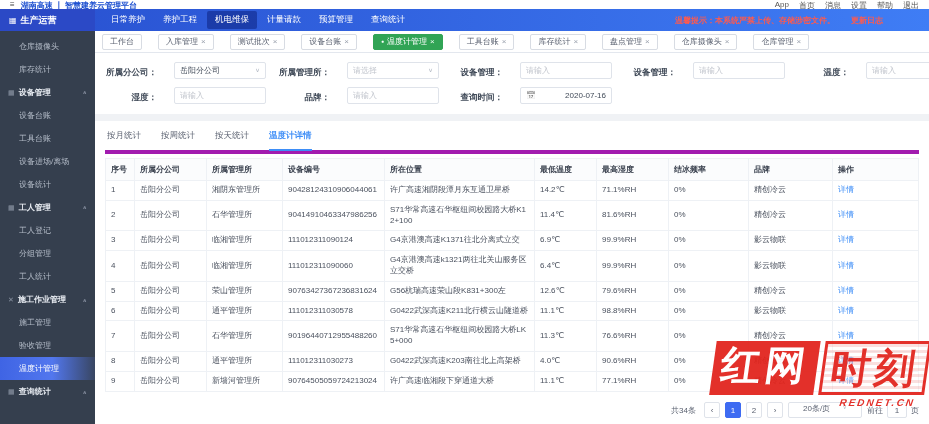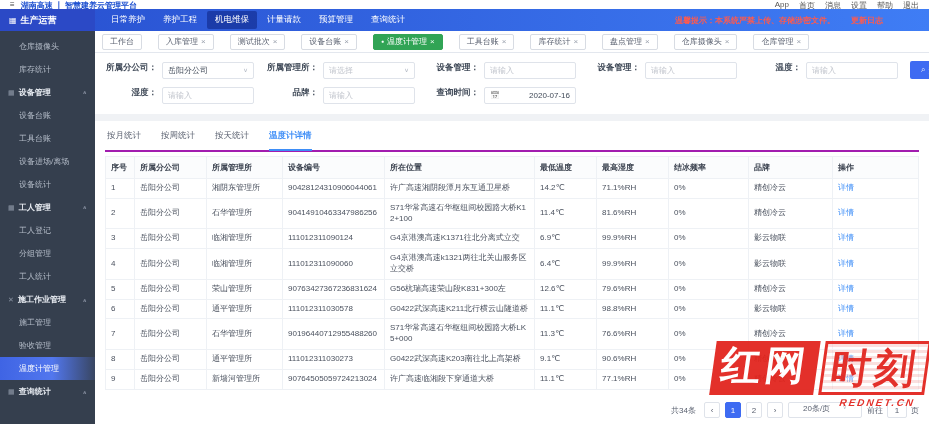--- a/index.html
+++ b/index.html
@@ -45,38 +45,38 @@
   .tab { border: 1px solid #d8dce3; border-radius: 2px; background: #fff; color: #5a6170;
     font-size: 8px; height: 16px; display: flex; align-items: center; gap: 3px;
     padding: 0 7px; cursor: pointer; white-space: nowrap; }
   .tab .dot { font-size: 5px; line-height: 1; }
   .tab .close { font-size: 8px; color: #9aa1ad; line-height: 1; cursor: pointer; }
   .tab.active { background: #31a455; border-color: #31a455; color: #fff; }
   .tab.active .close { color: #eafaf0; }
   
   .filter-card { background: #fff; padding: 8px 10px 2px; }
   .filter-row { display: flex; align-items: center; margin-bottom: 8px; }
-  .fgroup { display: flex; align-items: flex-start; margin-right: 12px; }
+  .fgroup { display: flex; align-items: flex-end; margin-right: 12px; gap: 12px; }
   .flabel { min-width: 52px; text-align: right; font-size: 8.5px; font-weight: bold;
     color: #404a58; margin-right: 5px; white-space: nowrap; }
   .finput { width: 92px; height: 17px; border: 1px solid #dfe3ea; border-radius: 2px;
     background: #fff; display: flex; align-items: center; justify-content: space-between;
     padding: 0 5px; font-size: 8px; color: #c0c4cc; cursor: text; overflow: hidden; }
   .finput .val { color: #404a58; }
   .finput .caret { color: #b8bec8; font-size: 7px; transform: scaleY(.8); }
   .finput .cal { font-size: 8px; margin-right: 4px; filter: grayscale(1); opacity: .6; }
   .fbuttons { margin-left: auto; display: flex; gap: 6px; }
   .btn { height: 18px; border-radius: 2px; font-size: 8px; display: flex; align-items: center;
     gap: 3px; padding: 0 10px; cursor: pointer; border: 1px solid transparent; white-space: nowrap; }
   .btn-primary { background: #3e6bf2; color: #fff; }
   
   .table-card { background: #fff; margin-top: 7px; flex: 1; display: flex;
     flex-direction: column; padding: 0 10px; overflow: hidden; }
   .subtabs { display: flex; gap: 20px; font-size: 8.5px; color: #5a6170;
-    padding: 9px 2px 0; border-bottom: 2px solid #a21caf; flex: 0 0 auto; text-align: center; }
+    padding: 9px 2px 0; border-bottom: 4px solid #a21caf; flex: 0 0 auto; text-align: center; }
   .subtab { padding-bottom: 7px; cursor: pointer; border-bottom: 2px solid transparent; margin-bottom: -1px; }
   .subtab.active { color: #3e8ef7; border-bottom-color: #3e8ef7; font-weight: bold; }
   .table-wrap { flex: 1; overflow: hidden; margin-top: 4px; }
   table { width: 100%; border-collapse: collapse; table-layout: fixed; font-size: 8px; }
   th { background: #fbfcfd; color: #3c4350; font-weight: bold; text-align: left;
     padding: 5px 5px; border: 1px solid #eef1f5; white-space: nowrap; }
   td { padding: 4px 5px; border: 1px solid #eef1f5; line-height: 1.35; color: #4a515e;
     word-break: break-all; vertical-align: middle; }
   td a { color: #3e8ef7; text-decoration: none; cursor: pointer; }
   
@@ -431,21 +431,21 @@
                 <td>0%</td>
                 <td>精创冷云</td>
                 <td><a>详情</a></td>
               </tr>
               <tr>
                 <td>8</td>
                 <td>岳阳分公司</td>
                 <td>通平管理所</td>
                 <td>111012311030273</td>
                 <td>G0422武深高速K203南往北上高架桥</td>
-                <td>9.1℃</td>
+                <td>4.0℃</td>
                 <td>90.6%RH</td>
                 <td>0%</td>
                 <td>精创冷云</td>
                 <td><a>详情</a></td>
               </tr>
               <tr>
                 <td>9</td>
                 <td>岳阳分公司</td>
                 <td>新墙河管理所</td>
                 <td>90764505059724213024</td>

